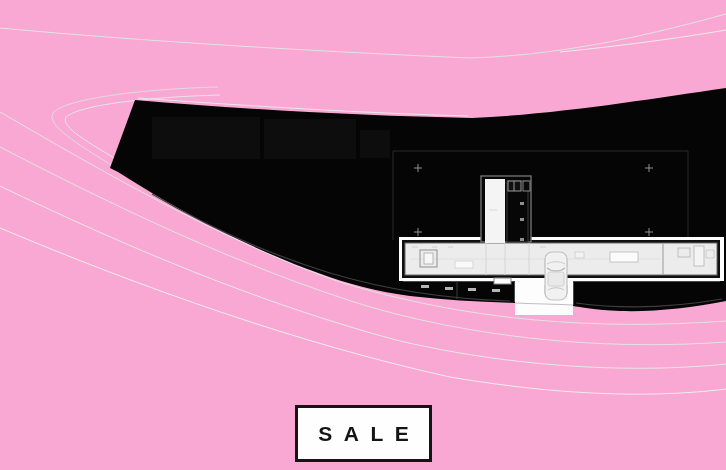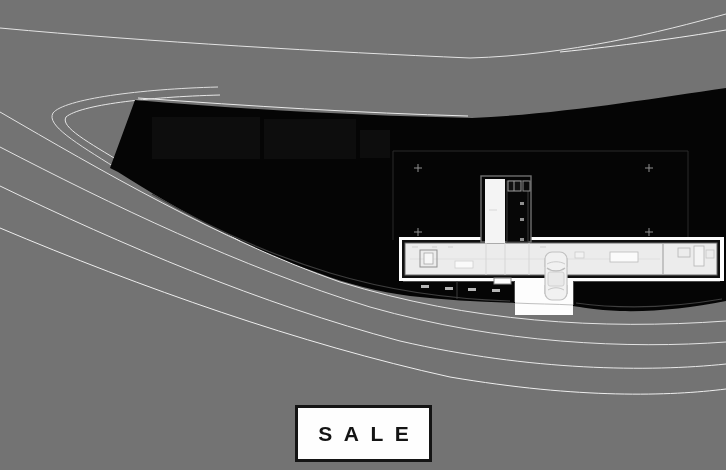--- a/index.html
+++ b/index.html
@@ -2,21 +2,21 @@
 <html><head>
 <meta charset="utf-8">
 <style>
   html,body{margin:0;padding:0;}
   body{
     width:726px;height:470px;overflow:hidden;
     background:#ffffff;
     font-family:"Liberation Sans", sans-serif;
   }
   .canvas{
-    position:relative;width:726px;height:470px;background:#737373;
+    position:relative;width:726px;height:470px;background:#f9a8d4;
   }
   .plan-svg{position:absolute;left:0;top:0;}
   .sale-badge{
     position:absolute;left:295px;top:405px;width:137px;height:57px;
     box-sizing:border-box;border:3px solid #141414;background:#fefefe;
     display:flex;align-items:center;justify-content:center;
   }
   .sale-badge span{
     font-weight:bold;font-size:21px;color:#141414;
     letter-spacing:0.55em;padding-left:0.55em;line-height:1;

